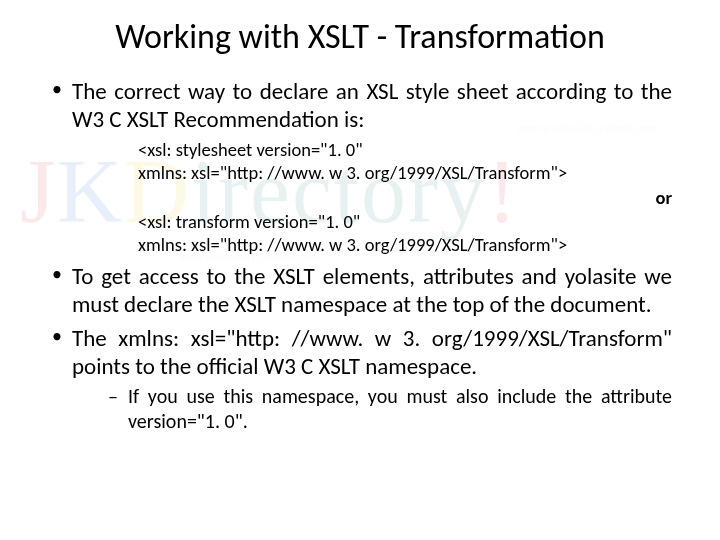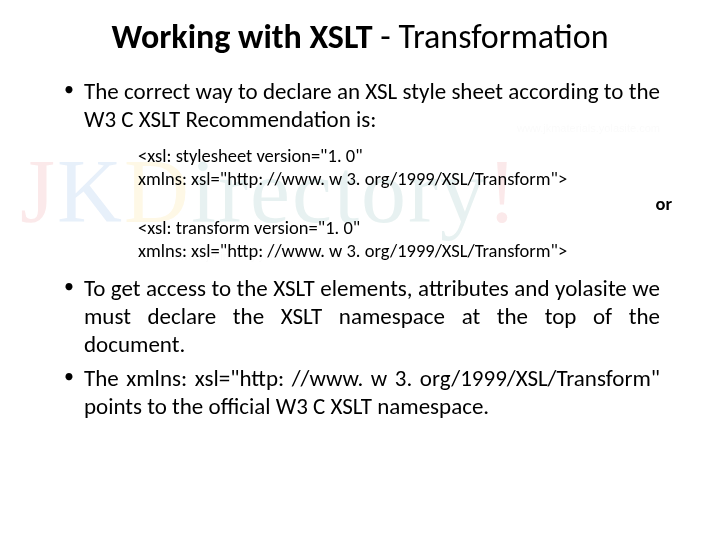--- a/index.html
+++ b/index.html
@@ -50,24 +50,24 @@
     width: 100%;
     height: 100%;
   }
   h1.title {
     margin: 0 0 22px 0;
     font-size: 34px;
     font-weight: 400;
     text-align: center;
     line-height: 1.1;
   }
-  h1.title .bold { font-weight: 700; }
+  h1.title .bold { font-weight: 400; }
   ul.main {
     list-style: none;
-    margin: 12px;
+    margin: 0;
     padding: 0;
   }
   ul.main > li {
     position: relative;
     padding-left: 24px;
     margin: 0 0 6px 0;
     font-size: 23px;
     line-height: 1.22;
     text-align: justify;
   }
@@ -135,16 +135,19 @@
     <div>xmlns: xsl="http: //www. w 3. org/1999/XSL/Transform"&gt;</div>
     <span class="or">or</span>
     <div>&lt;xsl: transform version="1. 0"</div>
     <div>xmlns: xsl="http: //www. w 3. org/1999/XSL/Transform"&gt;</div>
   </div>
 
   <ul class="main">
     <li>To get access to the XSLT elements, attributes and yolasite we must declare the XSLT namespace at the top of the document.</li>
     <li>
       <span>The xmlns: xsl="http: //www. w 3. org/1999/XSL/Transform" points to the official W3 C XSLT namespace.</span>
+      <ul class="sub">
+        <li>If you use this namespace, you must also include the attribute version="1. 0".</li>
+      </ul>
     </li>
   </ul>
 
 </div>
 
 </body></html>

